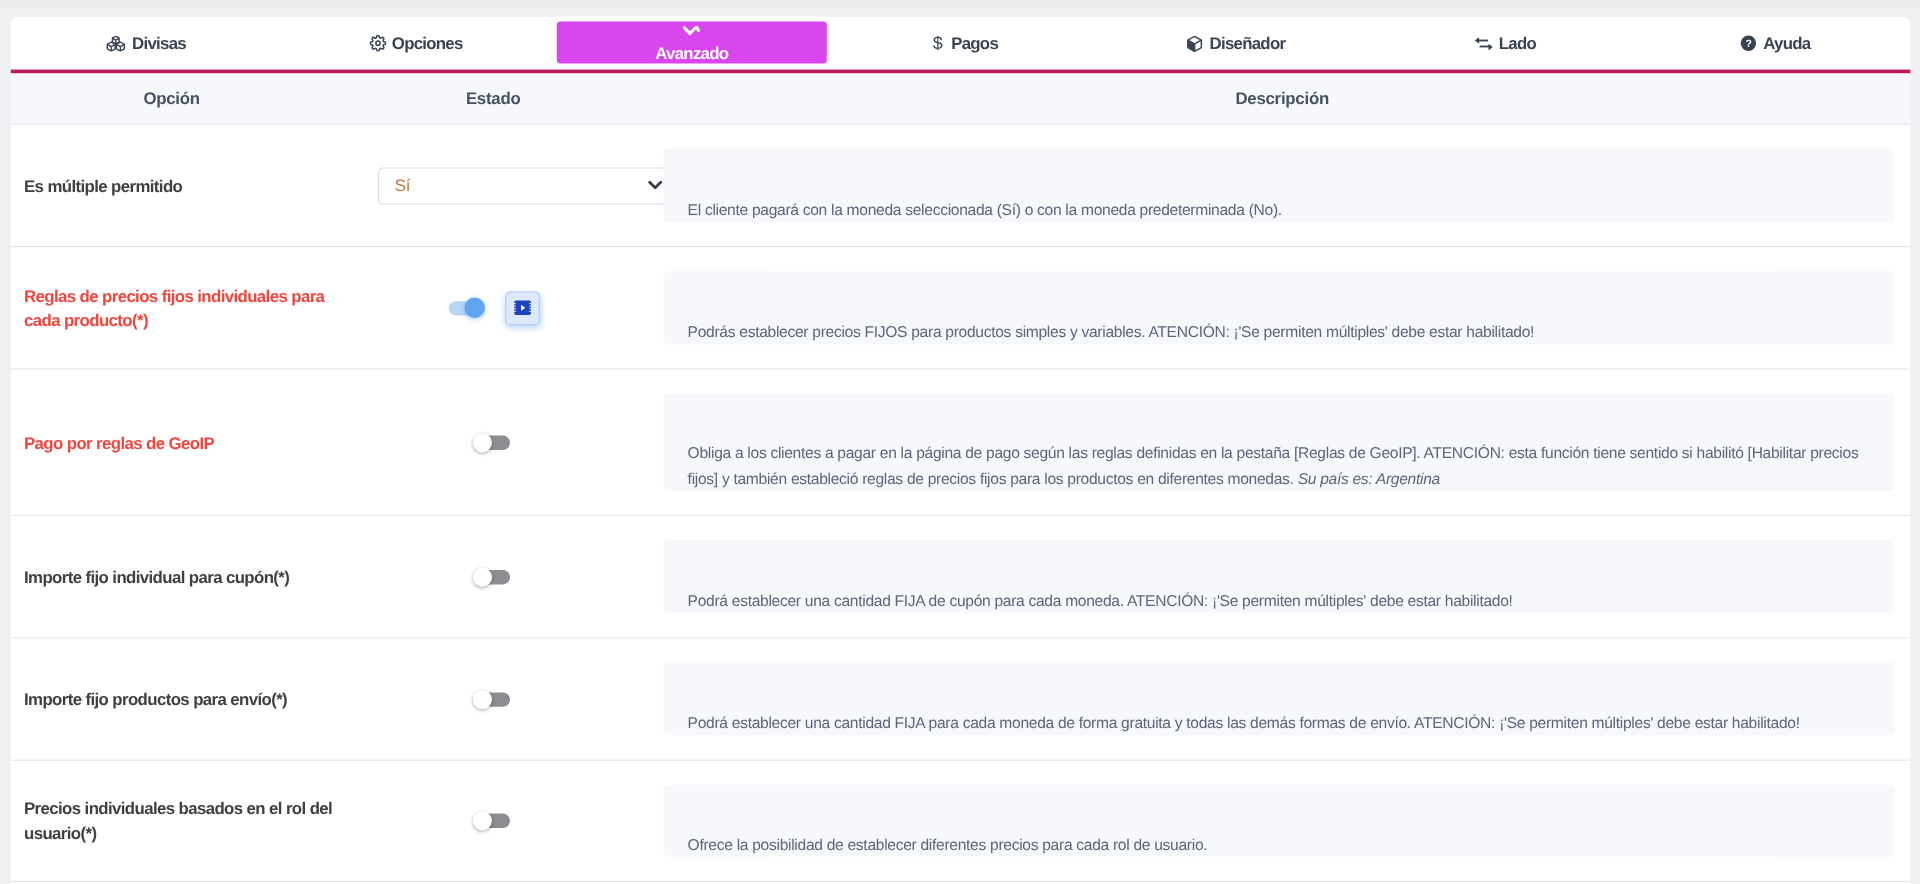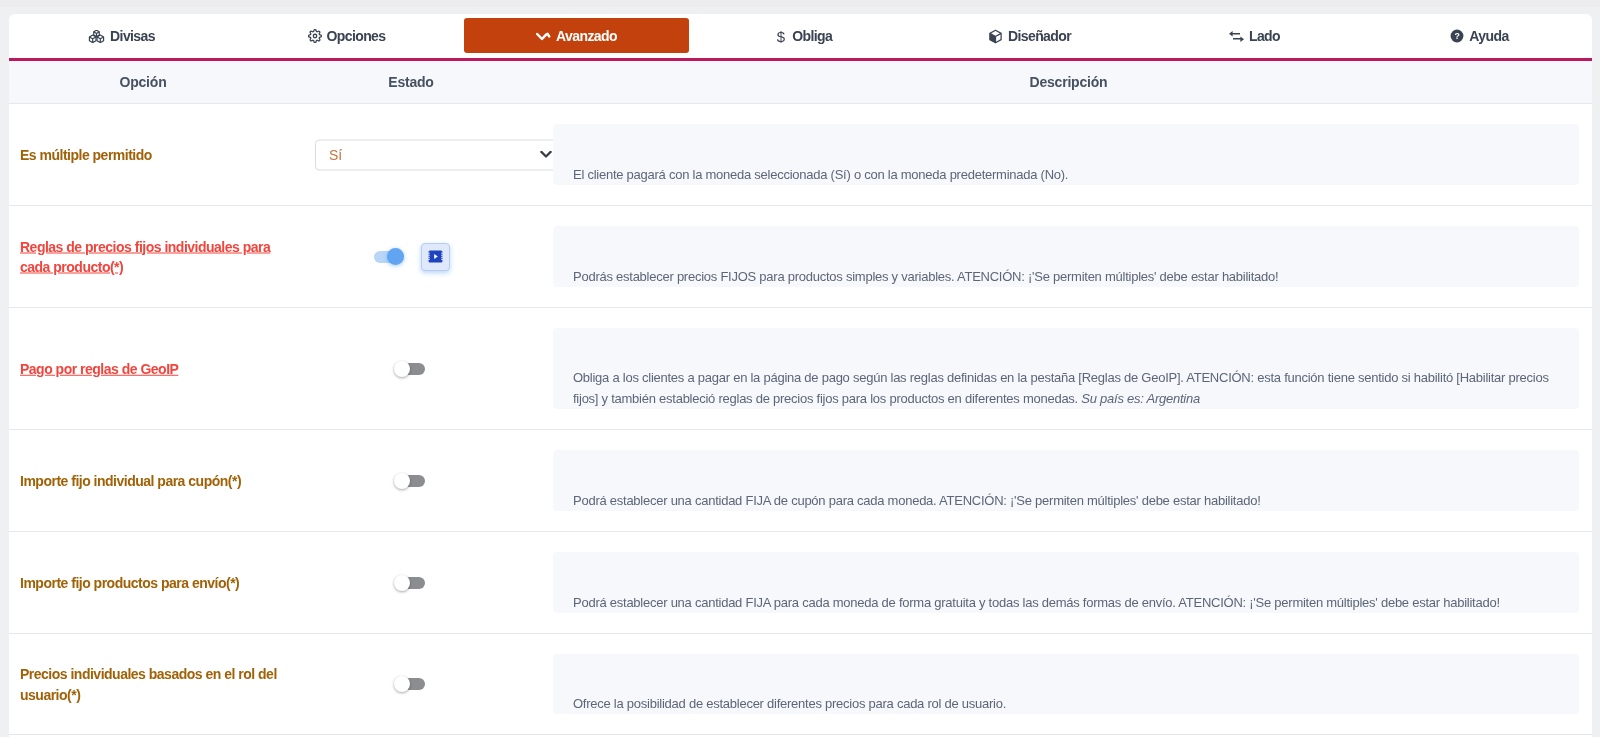--- a/index.html
+++ b/index.html
@@ -3,33 +3,33 @@
 <meta charset="utf-8">
 <style>
   * { margin:0; padding:0; box-sizing:border-box; }
   html,body { width:1600px; height:737px; background:#eef0f2; font-family:"Liberation Sans", sans-serif; overflow:hidden; }
   .card { position:absolute; left:9px; top:14px; width:1583px; height:723px; background:#ffffff; border-radius:6px 6px 0 0; }
   
   .tabs { display:flex; height:44px; }
   .tab { flex:1 1 0; display:flex; align-items:center; justify-content:center; gap:5px;
          font-size:14px; font-weight:700; color:#3a4352; letter-spacing:-0.6px; }
   .tab svg { display:block; }
-  .tab.active { background:#c2410c; color:#ffffff; border-radius:3px; margin-top:4px; margin-bottom:5px; margin-left:5px; margin-right:3px; }
+  .tab.active { background:#d946ef; color:#ffffff; border-radius:3px; margin-top:4px; margin-bottom:5px; margin-left:5px; margin-right:3px;flex-direction:column; }
   
   .thead { position:relative; height:46px; background:#f6f8fc; border-top:3px solid #be185d; border-bottom:1px solid #e5e9ed; }
   .th { position:absolute; top:0; height:100%; display:flex; align-items:center; justify-content:center;
         font-size:14px; font-weight:700; color:#47515f; letter-spacing:-0.2px; }
   .th1 { left:0; width:268px; }
   .th2 { left:268px; width:268px; }
   .th3 { left:536px; right:0; }
   
   .row { position:relative; border-bottom:1px solid #e5e9ed; }
   .label { position:absolute; left:11px; top:50%; transform:translateY(-50%); width:262px;
-           font-size:14px; font-weight:700; line-height:20.5px; color:#a16207; letter-spacing:-0.5px; }
-  .label.red { color:#f2453d;text-decoration:underline; }
+           font-size:14px; font-weight:700; line-height:20.5px; color:#404040; letter-spacing:-0.5px; }
+  .label.red { color:#f2453d; }
   .label div { white-space:nowrap; }
   .panel { position:absolute; left:544px; width:1026px; top:20px; bottom:20px; background:#f6f8fb; border-radius:4px;
            display:flex; flex-direction:column; justify-content:flex-end; padding-left:20px;
            font-size:13px; line-height:21px; color:#5d6678; letter-spacing:-0.25px; }
   .panel div { white-space:nowrap; }
   
   .select { position:absolute; left:280px; top:50%; transform:translateY(-50%); width:245px; height:31px;
             border:1px solid #d8dce2; border-radius:4px; background:#fff; display:flex; align-items:center;margin-left:26px; }
   .select .val { margin-left:13px; font-size:14px; color:#c1763c; letter-spacing:-0.2px; }
   .select svg { position:absolute; right:7px; top:50%; transform:translateY(-50%); }
@@ -73,21 +73,21 @@
       <span>Opciones</span>
     </div>
     <div class="tab active" id="t-ava">
       <svg width="15" height="12" viewBox="0 0 15 12">
           <path d="M1.2 4 L6 9 L10.3 4.4 L11.6 3.8 L13.2 6.4" fill="none" stroke="#ffffff" stroke-width="2.5" stroke-linecap="round" stroke-linejoin="round"></path>
         </svg>
       <span>Avanzado</span>
     </div>
     <div class="tab" id="t-pag">
       <span style="font-size:15px; font-weight:400; letter-spacing:0; margin-right:2px;">$</span>
-      <span>Obliga</span>
+      <span>Pagos</span>
     </div>
     <div class="tab" id="t-dis">
       <svg width="15" height="15" viewBox="0 0 24 24" fill="none" stroke="#3a4352" stroke-width="2" stroke-linejoin="round">
           <path d="M12 2 L21 7 V17 L12 22 L3 17 V7 Z"></path>
           <path d="M3 7 L12 12 L21 7"></path>
           <path d="M12 12 V22"></path>
           <path d="M3 7 L12 12 V22 L3 17 Z" fill="#3a4352" stroke="none"></path>
         </svg>
       <span>Diseñador</span>
     </div>

